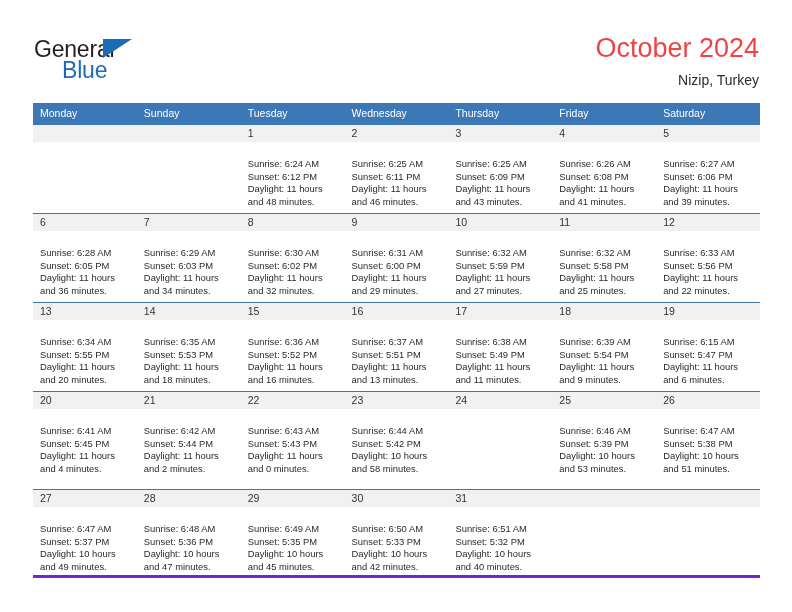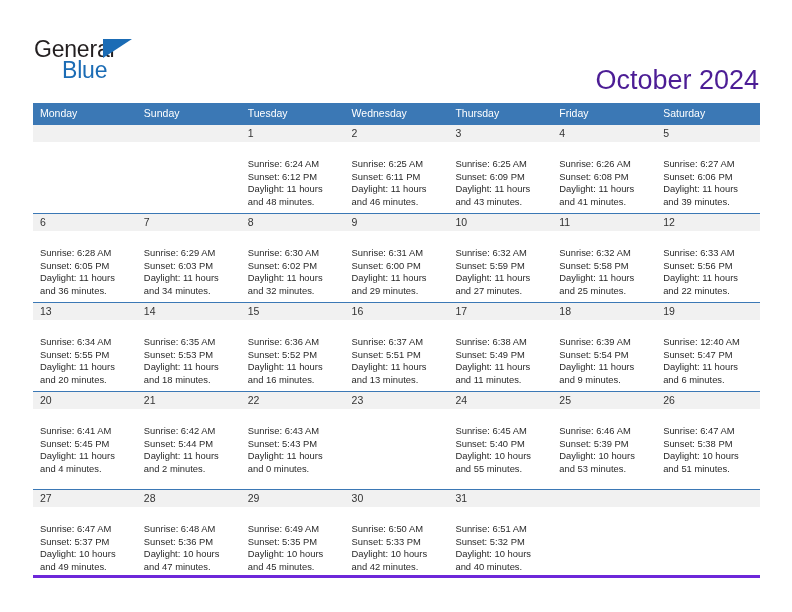--- a/index.html
+++ b/index.html
@@ -65,25 +65,24 @@
   }
 
   .title-block {
     position: absolute;
     right: 33px;
     top: 32px;
     text-align: right;
   }
   .title-month {
     font-size: 27px;
-    color: #4c1d95;
+    color: #ef4444;
     line-height: 32px;
     font-weight: normal;
     white-space: nowrap;
-    margin-top: 32px;
   }
   .title-location {
     font-size: 14px;
     color: #2b2b2b;
     line-height: 20px;
     margin-top: 6px;
     white-space: nowrap;
   }
 
   
@@ -332,21 +331,21 @@
             <div class="date-strip">18</div>
             <div class="details">
               <div>Sunrise: 6:39 AM</div>
               <div>Sunset: 5:54 PM</div>
               <div class="daylight">Daylight: 11 hours and 9 minutes.</div>
             </div>
           </div>
           <div class="day-cell">
             <div class="date-strip">19</div>
             <div class="details">
-              <div>Sunrise: 12:40 AM</div>
+              <div>Sunrise: 6:15 AM</div>
               <div>Sunset: 5:47 PM</div>
               <div class="daylight">Daylight: 11 hours and 6 minutes.</div>
             </div>
           </div>
         </div>
         <div class="week-row">
           <div class="day-cell">
             <div class="date-strip">20</div>
             <div class="details">
               <div>Sunrise: 6:41 AM</div>
@@ -365,28 +364,28 @@
           <div class="day-cell">
             <div class="date-strip">22</div>
             <div class="details">
               <div>Sunrise: 6:43 AM</div>
               <div>Sunset: 5:43 PM</div>
               <div class="daylight">Daylight: 11 hours and 0 minutes.</div>
             </div>
           </div>
           <div class="day-cell">
             <div class="date-strip">23</div>
+            <div class="details">
+              <div>Sunrise: 6:44 AM</div>
+              <div>Sunset: 5:42 PM</div>
+              <div class="daylight">Daylight: 10 hours and 58 minutes.</div>
+            </div>
           </div>
           <div class="day-cell">
             <div class="date-strip">24</div>
-            <div class="details">
-              <div>Sunrise: 6:45 AM</div>
-              <div>Sunset: 5:40 PM</div>
-              <div class="daylight">Daylight: 10 hours and 55 minutes.</div>
-            </div>
           </div>
           <div class="day-cell">
             <div class="date-strip">25</div>
             <div class="details">
               <div>Sunrise: 6:46 AM</div>
               <div>Sunset: 5:39 PM</div>
               <div class="daylight">Daylight: 10 hours and 53 minutes.</div>
             </div>
           </div>
           <div class="day-cell">

